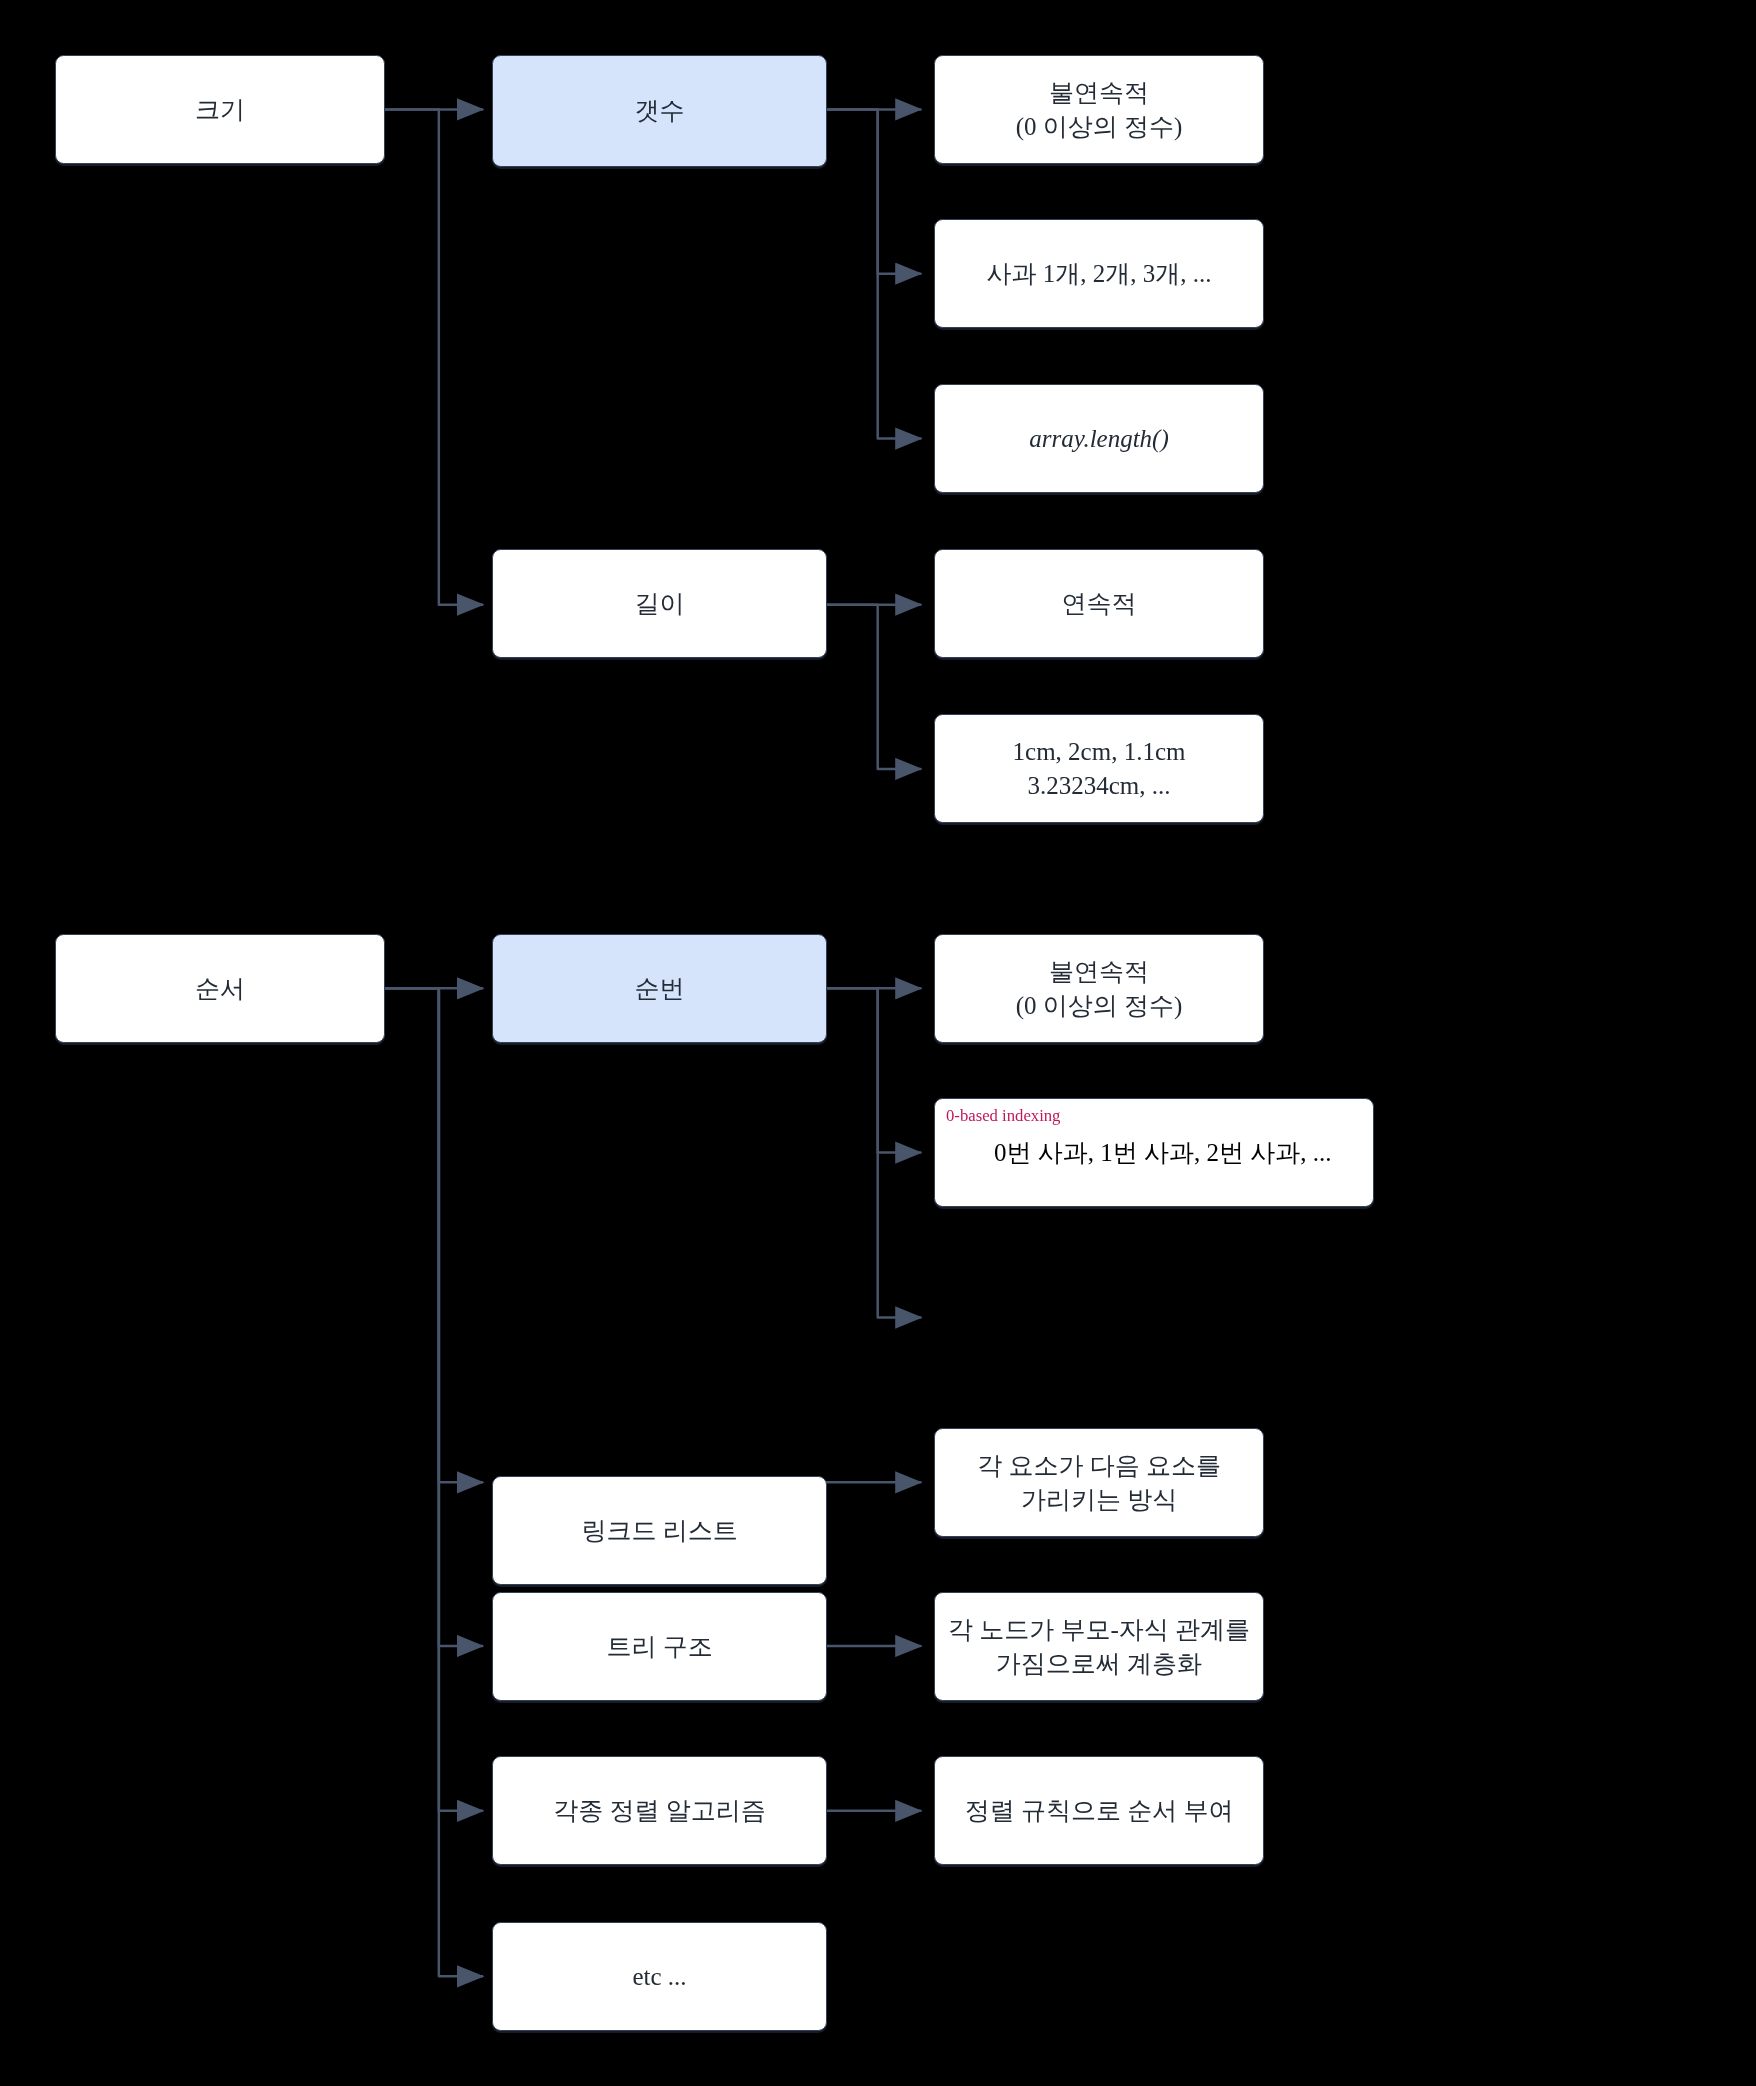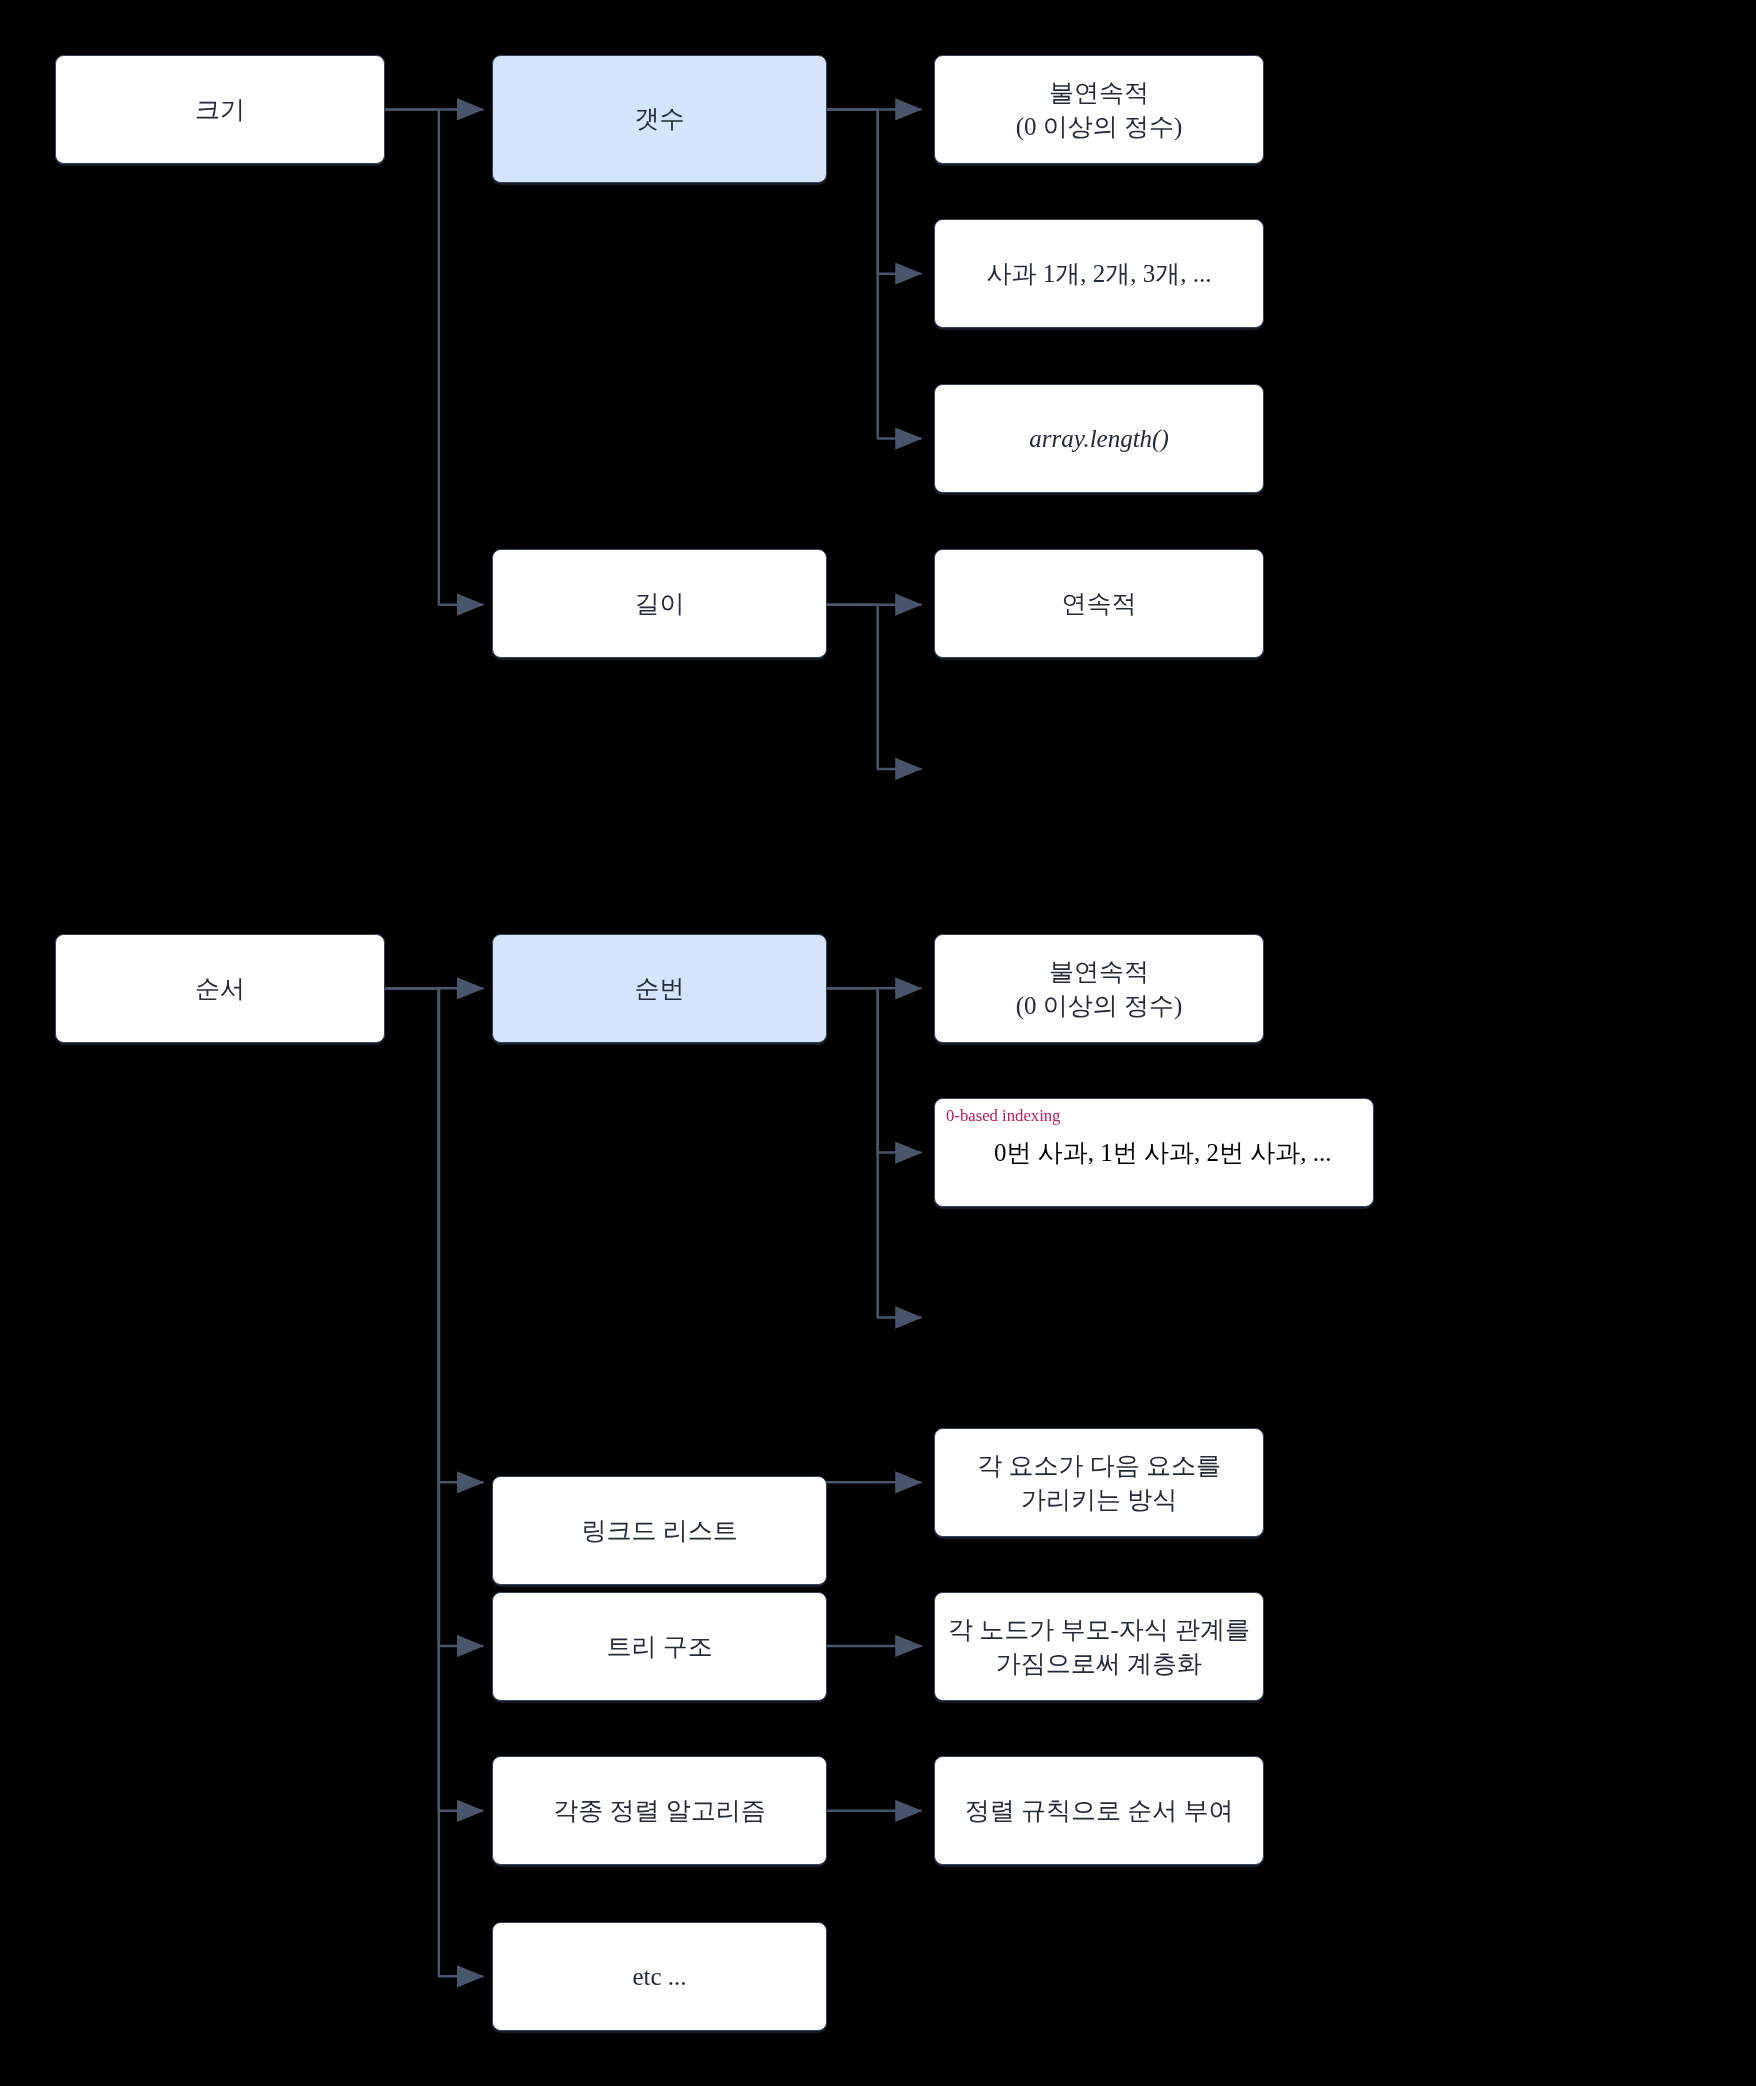--- a/index.html
+++ b/index.html
@@ -105,33 +105,35 @@
       <path d="M1333,1594 L1416,1594 L1416,2125 L1485,2125" marker-end="url(#ah)"></path>
 
       <path d="M1333,2391 L1485,2391" marker-end="url(#ah)"></path>
       <path d="M1333,2655 L1485,2655" marker-end="url(#ah)"></path>
       <path d="M1333,2921 L1485,2921" marker-end="url(#ah)"></path>
     </g>
   </svg>
 
   <div class="node" style="left:55px;  top:55px;  width:330px; height:109px;">크기</div>
 
-  <div class="node accent" style="left:492px; top:55px;  width:335px; height:128px;">갯수</div>
+  <div class="node accent" style="left:492px; top:55px;  width:335px; height:112px;">갯수</div>
 
   <div class="node" style="left:934px; top:55px; width:330px; height:109px; white-space:pre-line;">불연속적
 (0 이상의 정수)</div>
 
   <div class="node" style="left:934px; top:219px; width:330px; height:109px;">사과 1개, 2개, 3개, ...</div>
 
   <div class="node" style="left:934px; top:384px; width:330px; height:109px;font-style:italic;">array.length()</div>
 
   <div class="node" style="left:492px; top:549px; width:335px; height:109px;">길이</div>
 
   <div class="node" style="left:934px; top:549px; width:330px; height:109px;">연속적</div>
 
+  <div class="node" style="left:934px; top:714px; width:330px; height:109px; white-space:pre-line;">1cm, 2cm, 1.1cm
+3.23234cm, ...</div>
 
   <div class="node" style="left:55px;  top:934px; width:330px; height:109px;">순서</div>
 
   <div class="node accent" style="left:492px; top:934px; width:335px; height:109px;">순번</div>
 
   <div class="node" style="left:934px; top:934px; width:330px; height:109px; white-space:pre-line;">불연속적
 (0 이상의 정수)</div>
 
   <div class="node idx" style="left:934px; top:1098px; width:440px; height:109px;">
     <span class="idx-caption">0-based indexing</span>

